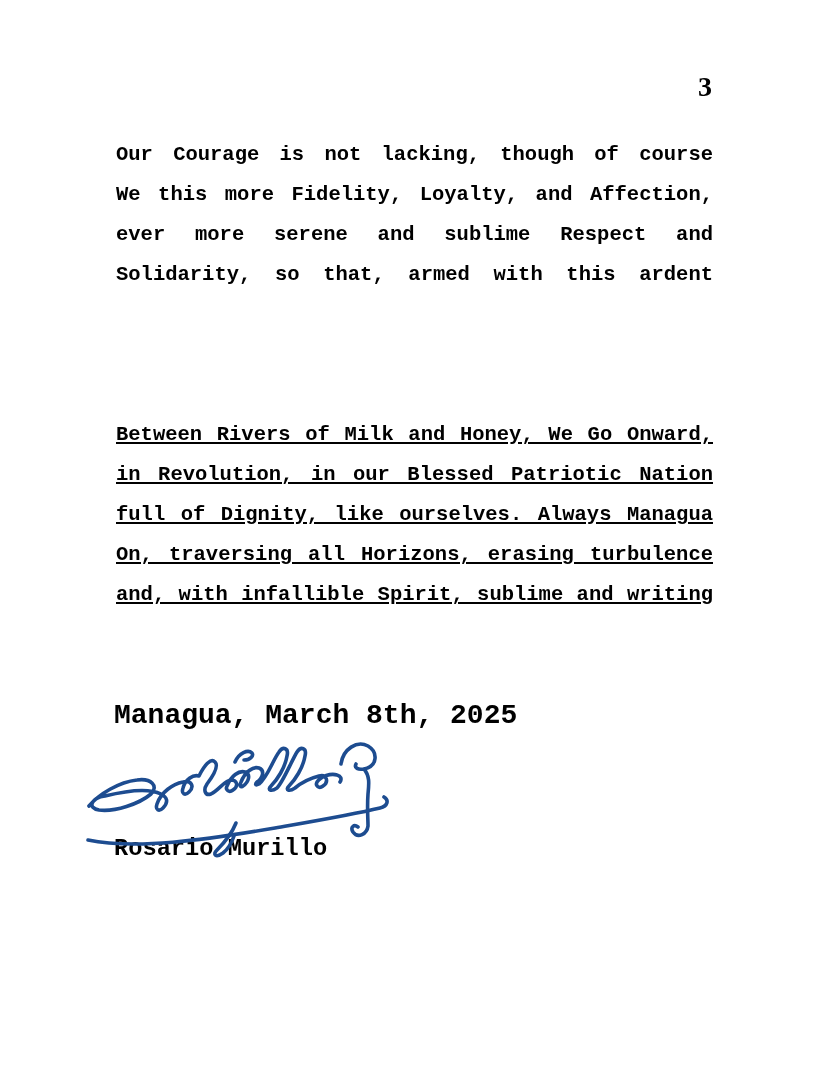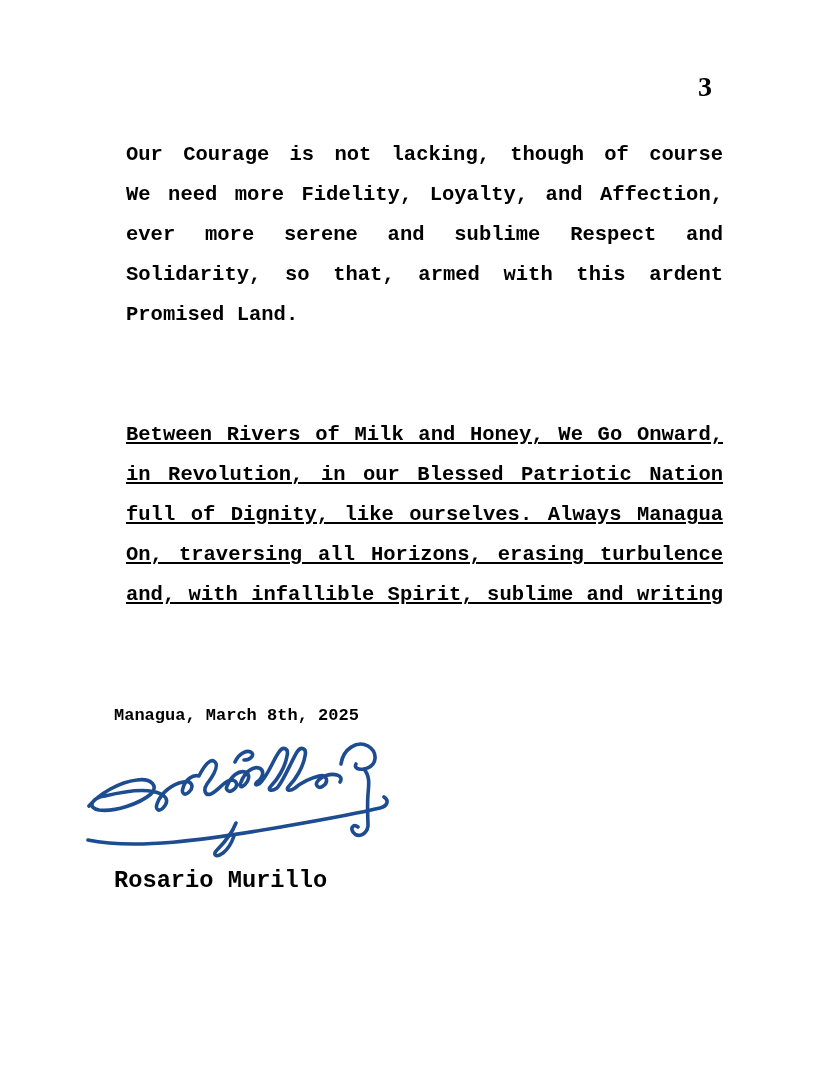--- a/index.html
+++ b/index.html
@@ -17,74 +17,72 @@
     position: absolute;
     top: 72px;
     right: 113px;
     font-family: "Liberation Serif", serif;
     font-weight: 700;
     font-size: 28px;
     line-height: 1.1;
   }
   .para {
     position: absolute;
-    left: 126px;
+    left: 116px;
     width: 597px;
     font-weight: 700;
     font-size: 20.5px;
     line-height: 40px;
     letter-spacing: 0;
   }
   .para-1 { top: 135px; }
   .para-2 { top: 415px; text-decoration: underline; }
   .para .line { min-height: 40px; }
   .para .line.j { text-align: justify; text-align-last: justify; }
   .dateline {
     position: absolute;
     left: 114px;
     top: 696px;
     font-weight: 700;
-    font-size: 17px;
+    font-size: 28px;
     line-height: 40px;
     white-space: nowrap;
   }
   .signatory {
     position: absolute;
     left: 114px;
     top: 829px;
     font-weight: 700;
     font-size: 23.7px;
     line-height: 40px;
     white-space: nowrap;
     z-index: 1;
-    margin-top: 32px;
   }
   .signature-svg {
     position: absolute;
     left: 85px;
     top: 736px;
     width: 310px;
     height: 127px;
     z-index: 2;
     pointer-events: none;
   }
 </style>
 </head>
 <body>
 
 <div class="page">
 
   <div class="page-number">3</div>
 
   <div class="para para-1">
       <div class="line j">Our Courage is not lacking, though of course</div>
-      <div class="line j">We need more Fidelity, Loyalty, and Affection,</div>
+      <div class="line j">We this more Fidelity, Loyalty, and Affection,</div>
       <div class="line j">ever more serene and sublime Respect and</div>
       <div class="line j">Solidarity, so that, armed with this ardent</div>
-      <div class="line">Promised Land.</div>
     </div>
 
   <div class="para para-2">
       <div class="line j">Between Rivers of Milk and Honey, We Go Onward,</div>
       <div class="line j">in Revolution, in our Blessed Patriotic Nation</div>
       <div class="line j">full of Dignity, like ourselves. Always Managua</div>
       <div class="line j">On, traversing all Horizons, erasing turbulence</div>
       <div class="line j">and, with infallible Spirit, sublime and writing</div>
     </div>
 

